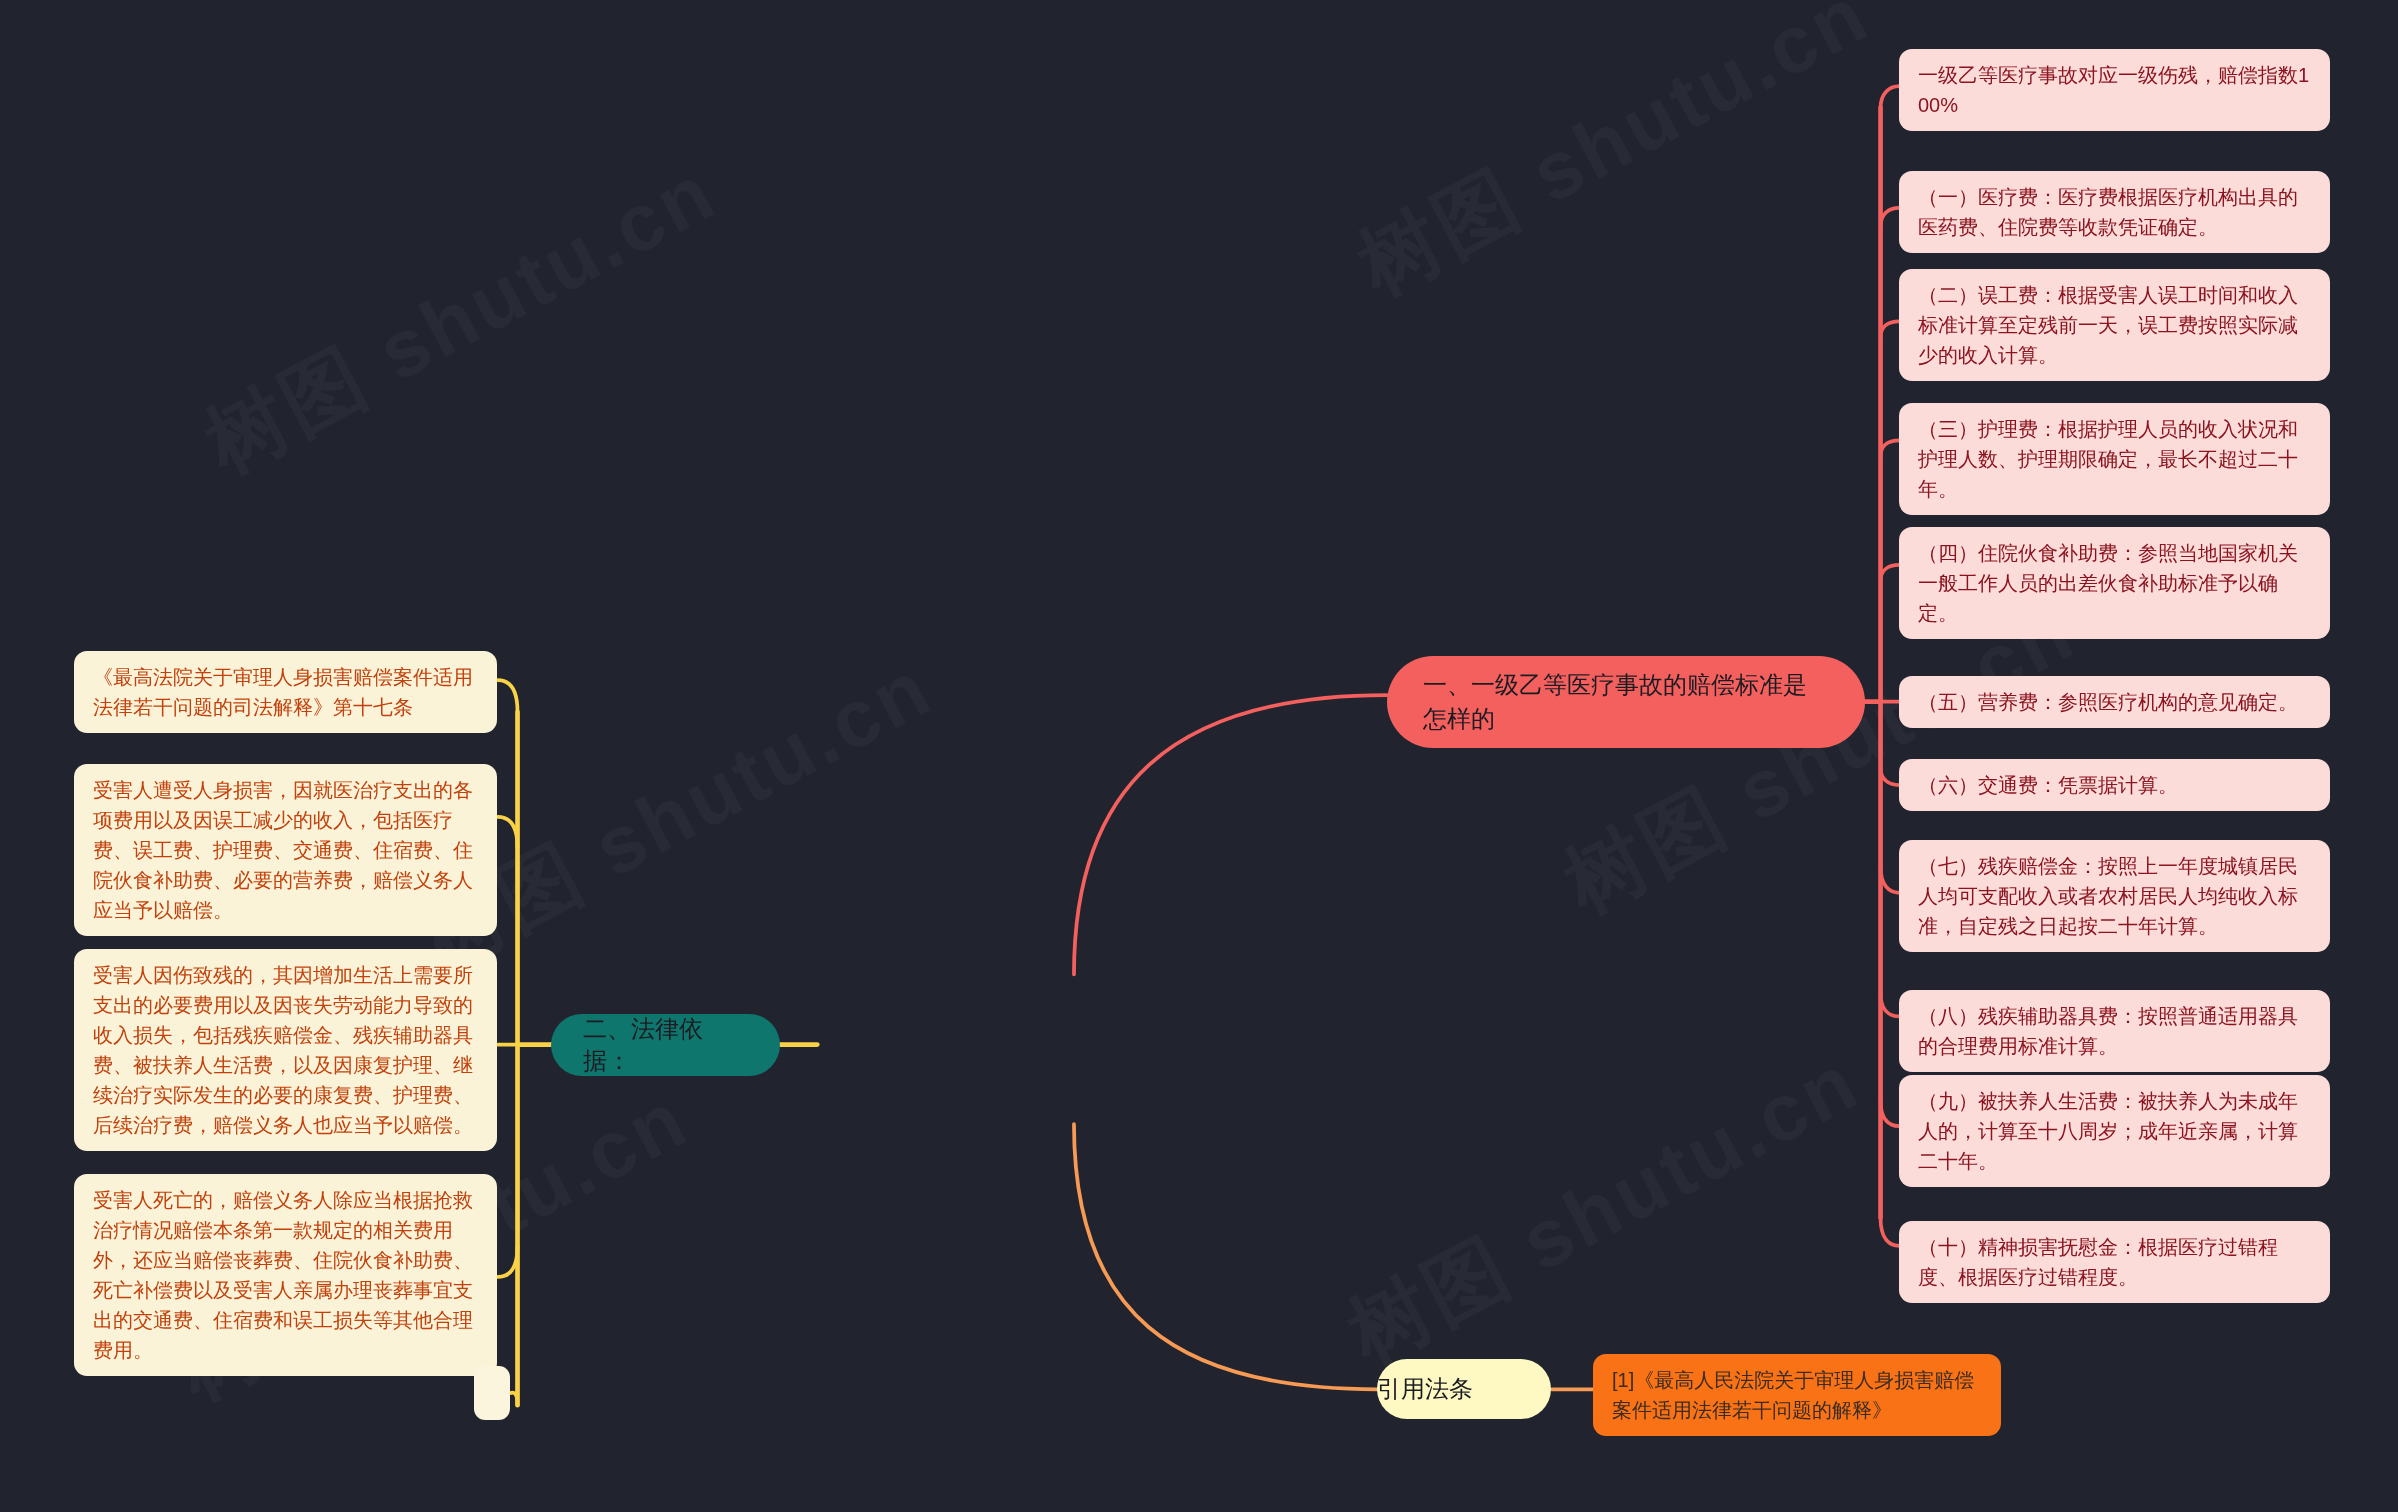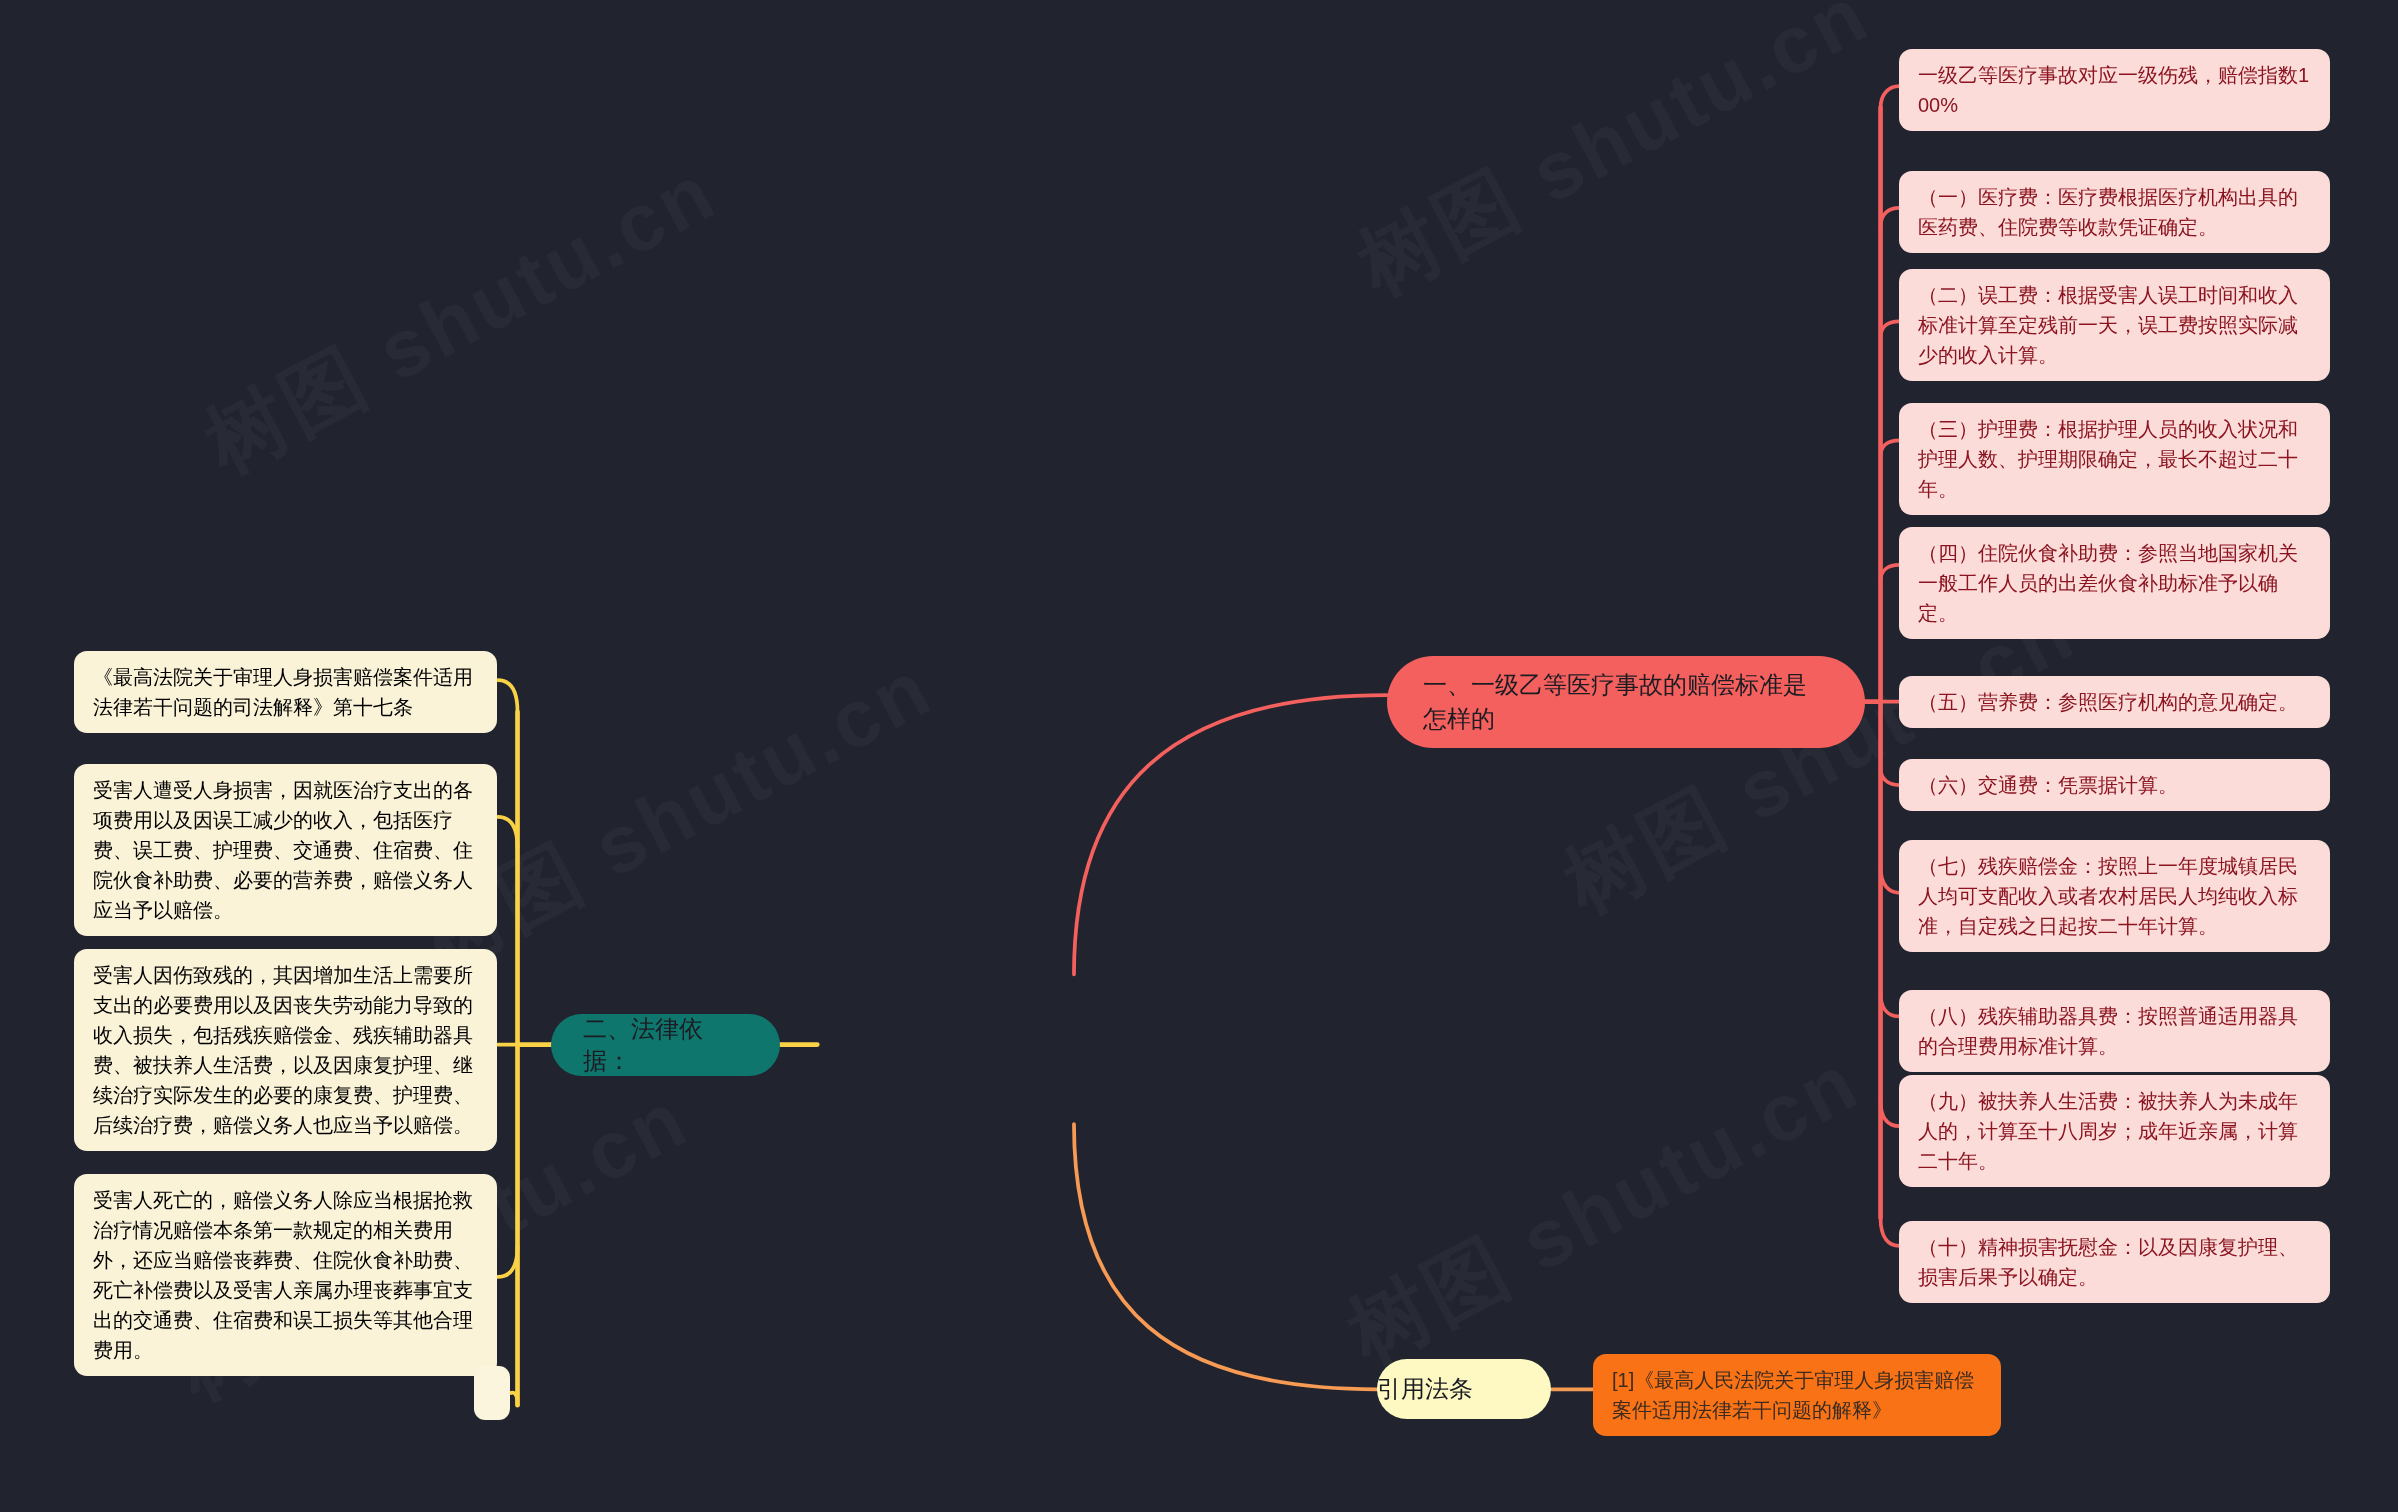--- a/index.html
+++ b/index.html
@@ -99,21 +99,21 @@
     color:#8b1420;
     border-radius:13px;
     font-size:20px;
     line-height:30px;
     padding:11.2px 19px;
     width:431px;
   }
   
   .leaf-cream{
     background:#faf3d8;
-    color:#000000;
+    color:#c2410c;
     border-radius:13px;
     font-size:20px;
     line-height:30px;
     padding:11.2px 19px;
     width:423px;
   }
   
   .leaf-light{
     background:#f97316;
     color:#3b2b20;
@@ -207,21 +207,21 @@
   <div class="node leaf-pink" style="left:1899px;top:840px;align-items:flex-end;">
       <span class="txt">（七）残疾赔偿金：按照上一年度城镇居民人均可支配收入或者农村居民人均纯收入标准，自定残之日起按二十年计算。</span>
     </div>
   <div class="node leaf-pink" style="left:1899px;top:990px;">
       <span class="txt">（八）残疾辅助器具费：按照普通适用器具的合理费用标准计算。</span>
     </div>
   <div class="node leaf-pink" style="left:1899px;top:1075px;">
       <span class="txt">（九）被扶养人生活费：被扶养人为未成年人的，计算至十八周岁；成年近亲属，计算二十年。</span>
     </div>
   <div class="node leaf-pink" style="left:1899px;top:1221px;">
-      <span class="txt">（十）精神损害抚慰金：以及因康复护理、损害后果予以确定。</span>
+      <span class="txt">（十）精神损害抚慰金：根据医疗过错程度、根据医疗过错程度。</span>
     </div>
 
   <div class="node branch-yellow">
     <span class="txt">二、法律依据：</span>
   </div>
 
   <div class="node leaf-cream" style="left:74px;top:651px;">
       <span class="txt">《最高法院关于审理人身损害赔偿案件适用法律若干问题的司法解释》第十七条</span>
     </div>
   <div class="node leaf-cream" style="left:74px;top:764px;">

